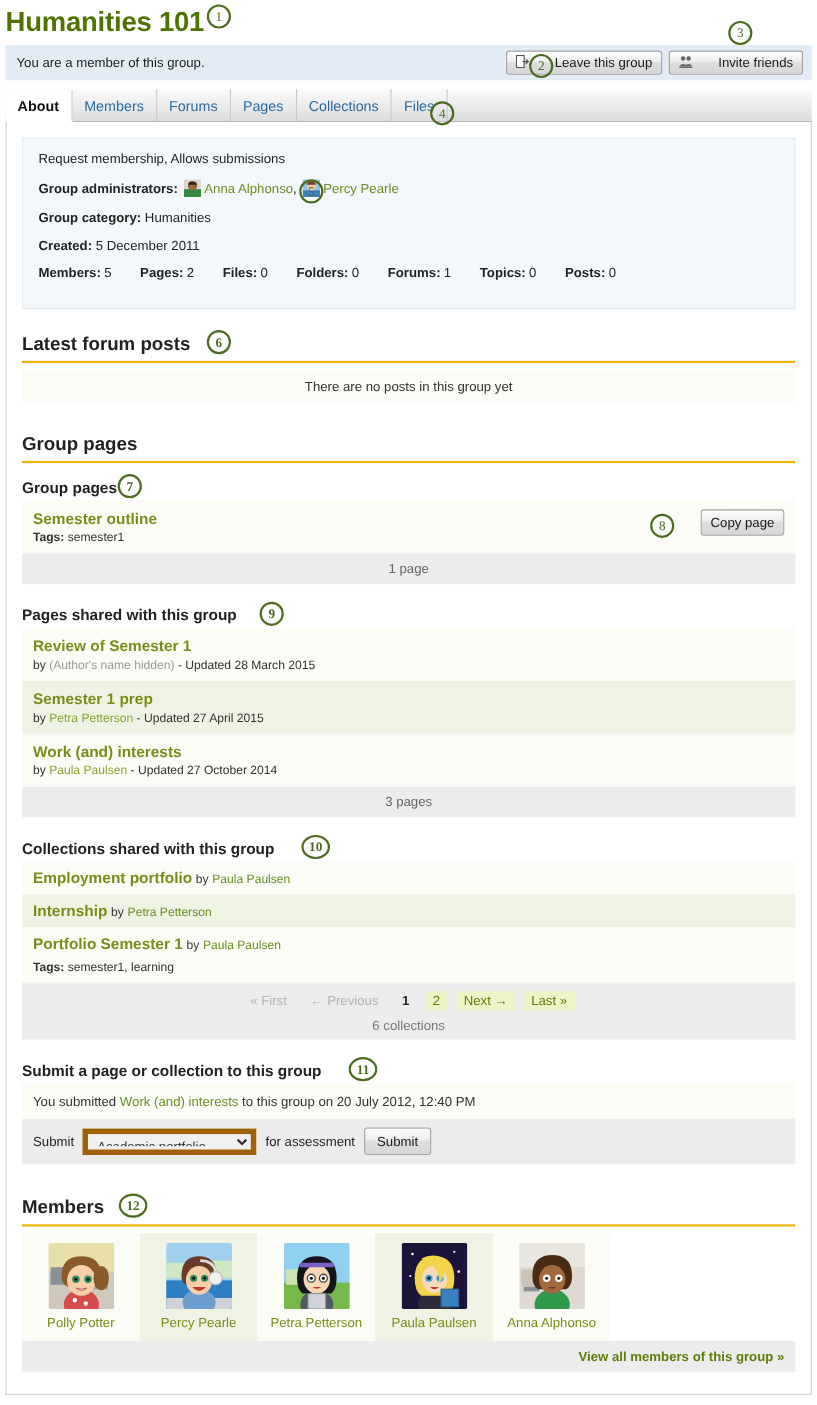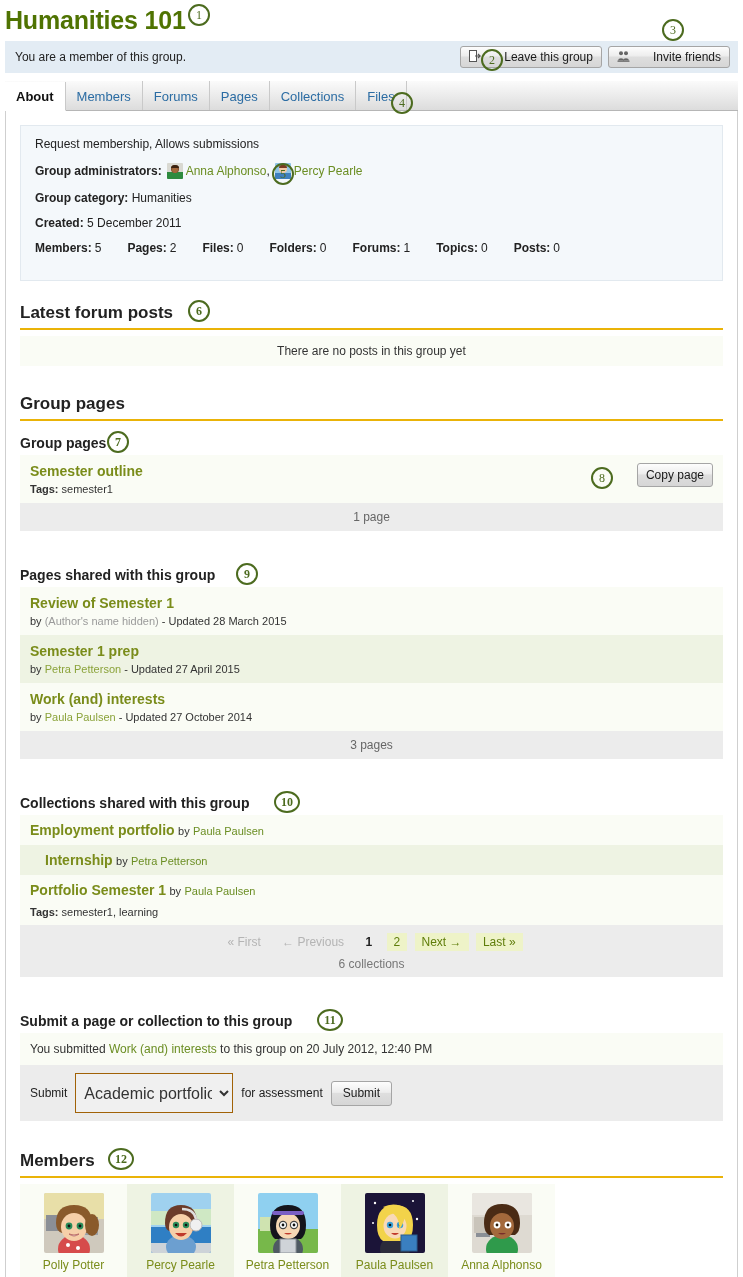--- a/index.html
+++ b/index.html
@@ -193,21 +193,21 @@
   }
   .footrow.right { text-align: right; }
   .footlink {
     color: #5f7d0a;
     font-weight: bold;
     text-decoration: none;
     font-size: 12px;
     cursor: pointer;
   }
 
-  .blocksep { margin-bottom: 36px; }
+  .blocksep { margin-bottom: 20px; }
 
   
   .pager {
     background: #ececec;
     padding: 8px 6px 6px 6px;
     text-align: center;
     font-size: 12px;
   }
   .pager .pg { display: inline-block; padding: 2px 7px; margin: 0 2px; color: #5f7d0a; text-decoration: none; cursor: pointer;}
   .pager .pg.dis { color: #b4b4b4; cursor: default; }
@@ -226,25 +226,25 @@
     background: #ececec;
     padding: 8px 10px;
     display: flex;
     align-items: center;
     gap: 8px;
     font-size: 12px;
     color: #222;
   }
   select.sel {
     font-family: "Liberation Sans", sans-serif;
-    font-size: 16px;
+    font-size: 12px;
     padding: 3px 4px;
-    height: 40px;
+    height: 24px;
     width: 158px;
-    border: 1px solid #a16207;
+    border: 5px solid #a16207;
     background: #f0f0f0;
     color: #333;
   }
 
   
   .members-strip { display: flex; }
   .member-card {
     width: 107px;
     padding: 9px 4px 10px 4px;
     text-align: center;
@@ -421,21 +421,21 @@
 
   <h3 class="sub">
     <span>Collections shared with this group</span>
     <span class="anno wide" style="left:254px;top:-4px;">10</span>
   </h3>
   <div class="listrow row-a" style="display:block;padding:7px 10px;">
     <a class="rowtitle" style="margin-bottom:0;">Employment portfolio</a>
     <span class="rowmeta">by</span>
     <a class="glink" style="font-size:11px;">Paula Paulsen</a>
   </div>
-  <div class="listrow row-b" style="display:block;padding:7px 25px;">
+  <div class="listrow row-b" style="display:block;padding:7px 10px;">
     <a class="rowtitle" style="margin-bottom:0;">Internship</a>
     <span class="rowmeta">by</span>
     <a class="glink" style="font-size:11px;">Petra Petterson</a>
   </div>
   <div class="listrow row-a" style="display:block;padding:7px 10px;">
     <a class="rowtitle" style="margin-bottom:0;">Portfolio Semester 1</a>
     <span class="rowmeta">by</span>
     <a class="glink" style="font-size:11px;">Paula Paulsen</a>
     <div class="rowmeta" style="margin-top:8px;">
       <b>Tags:</b>

